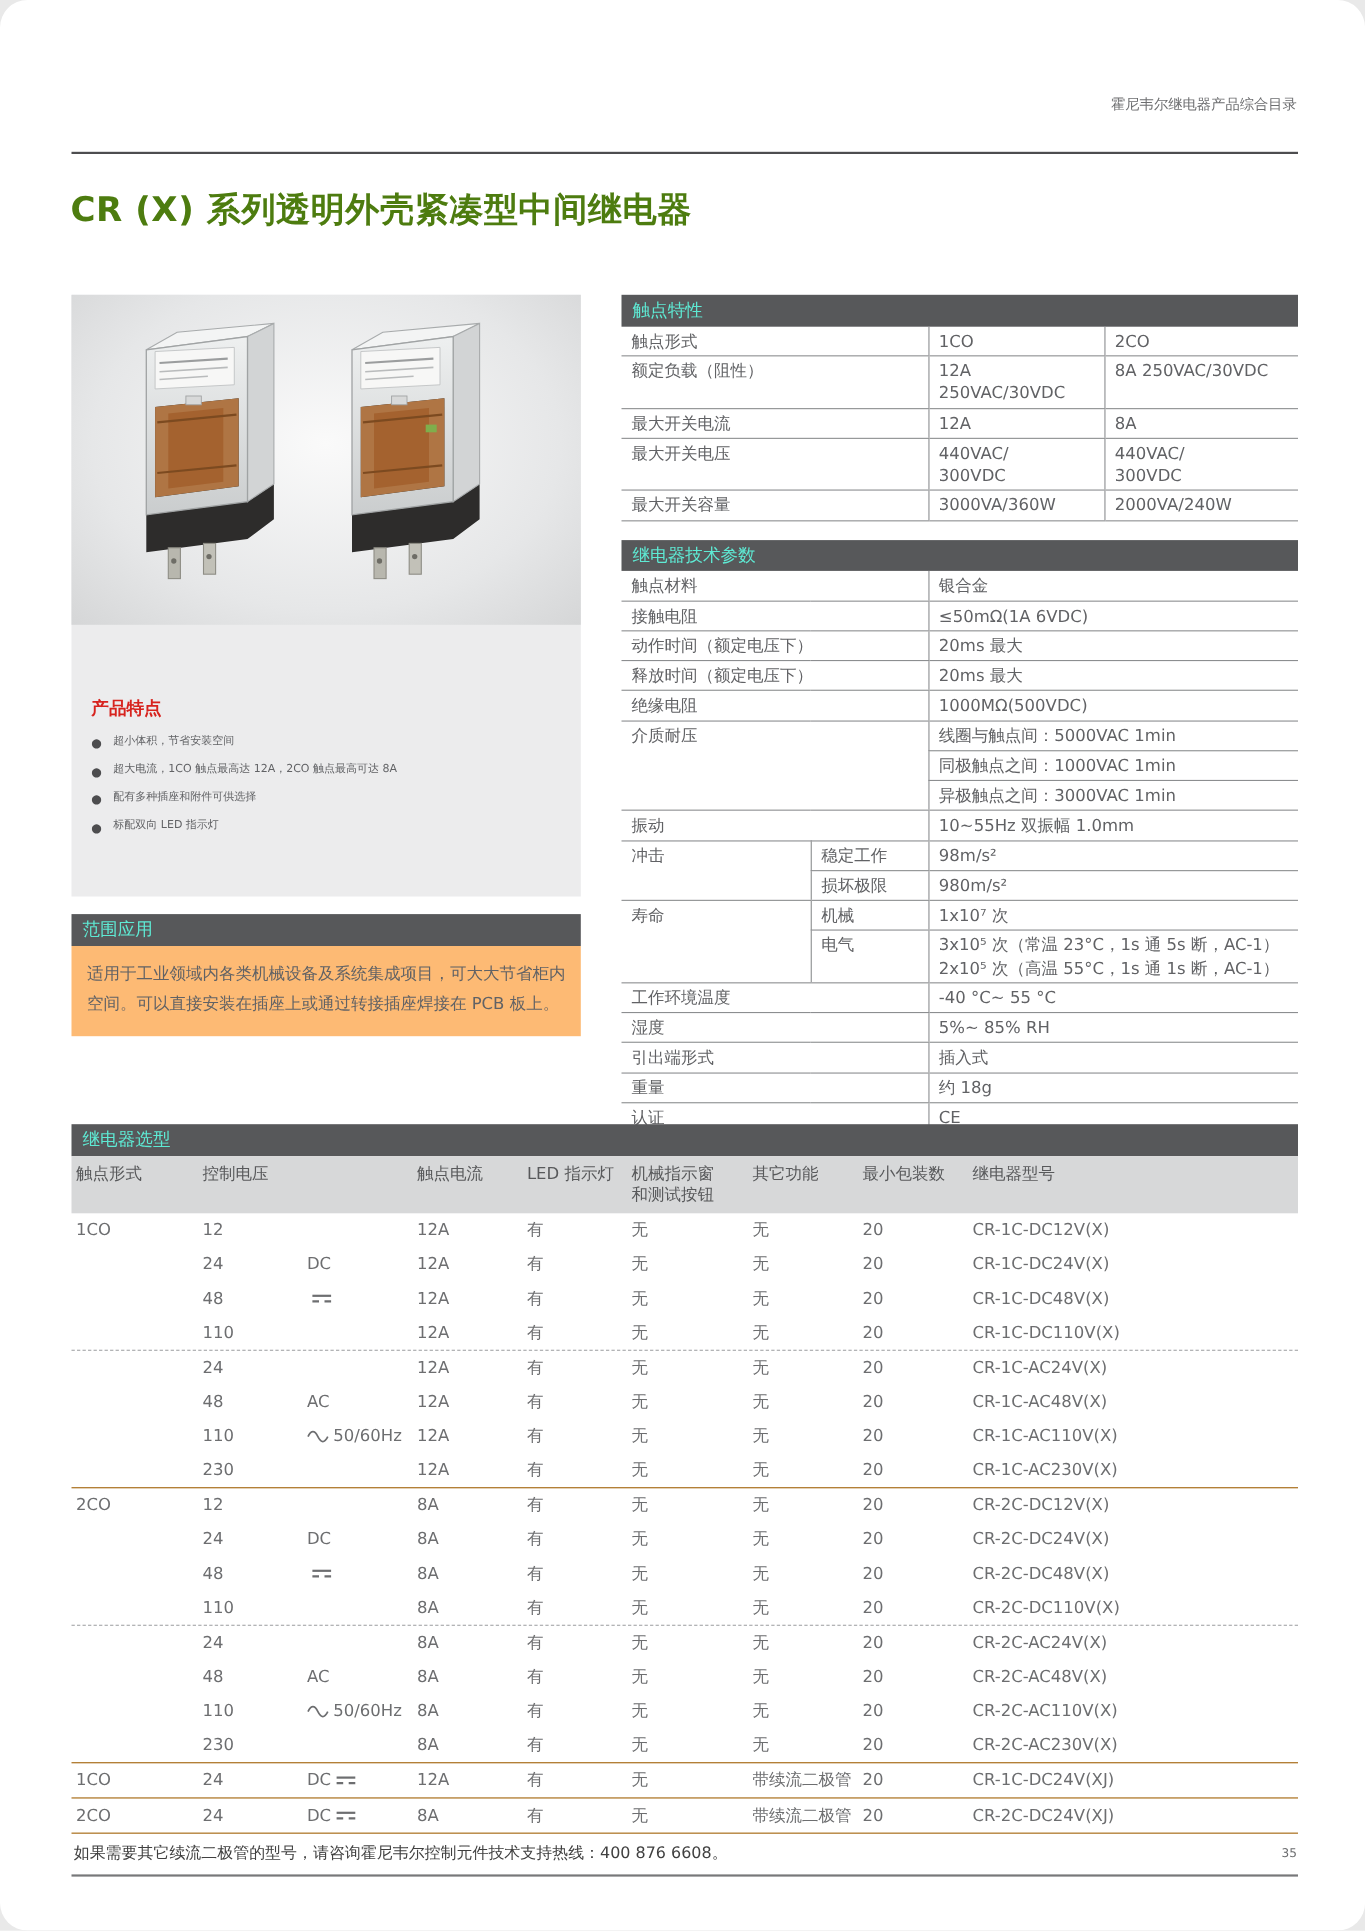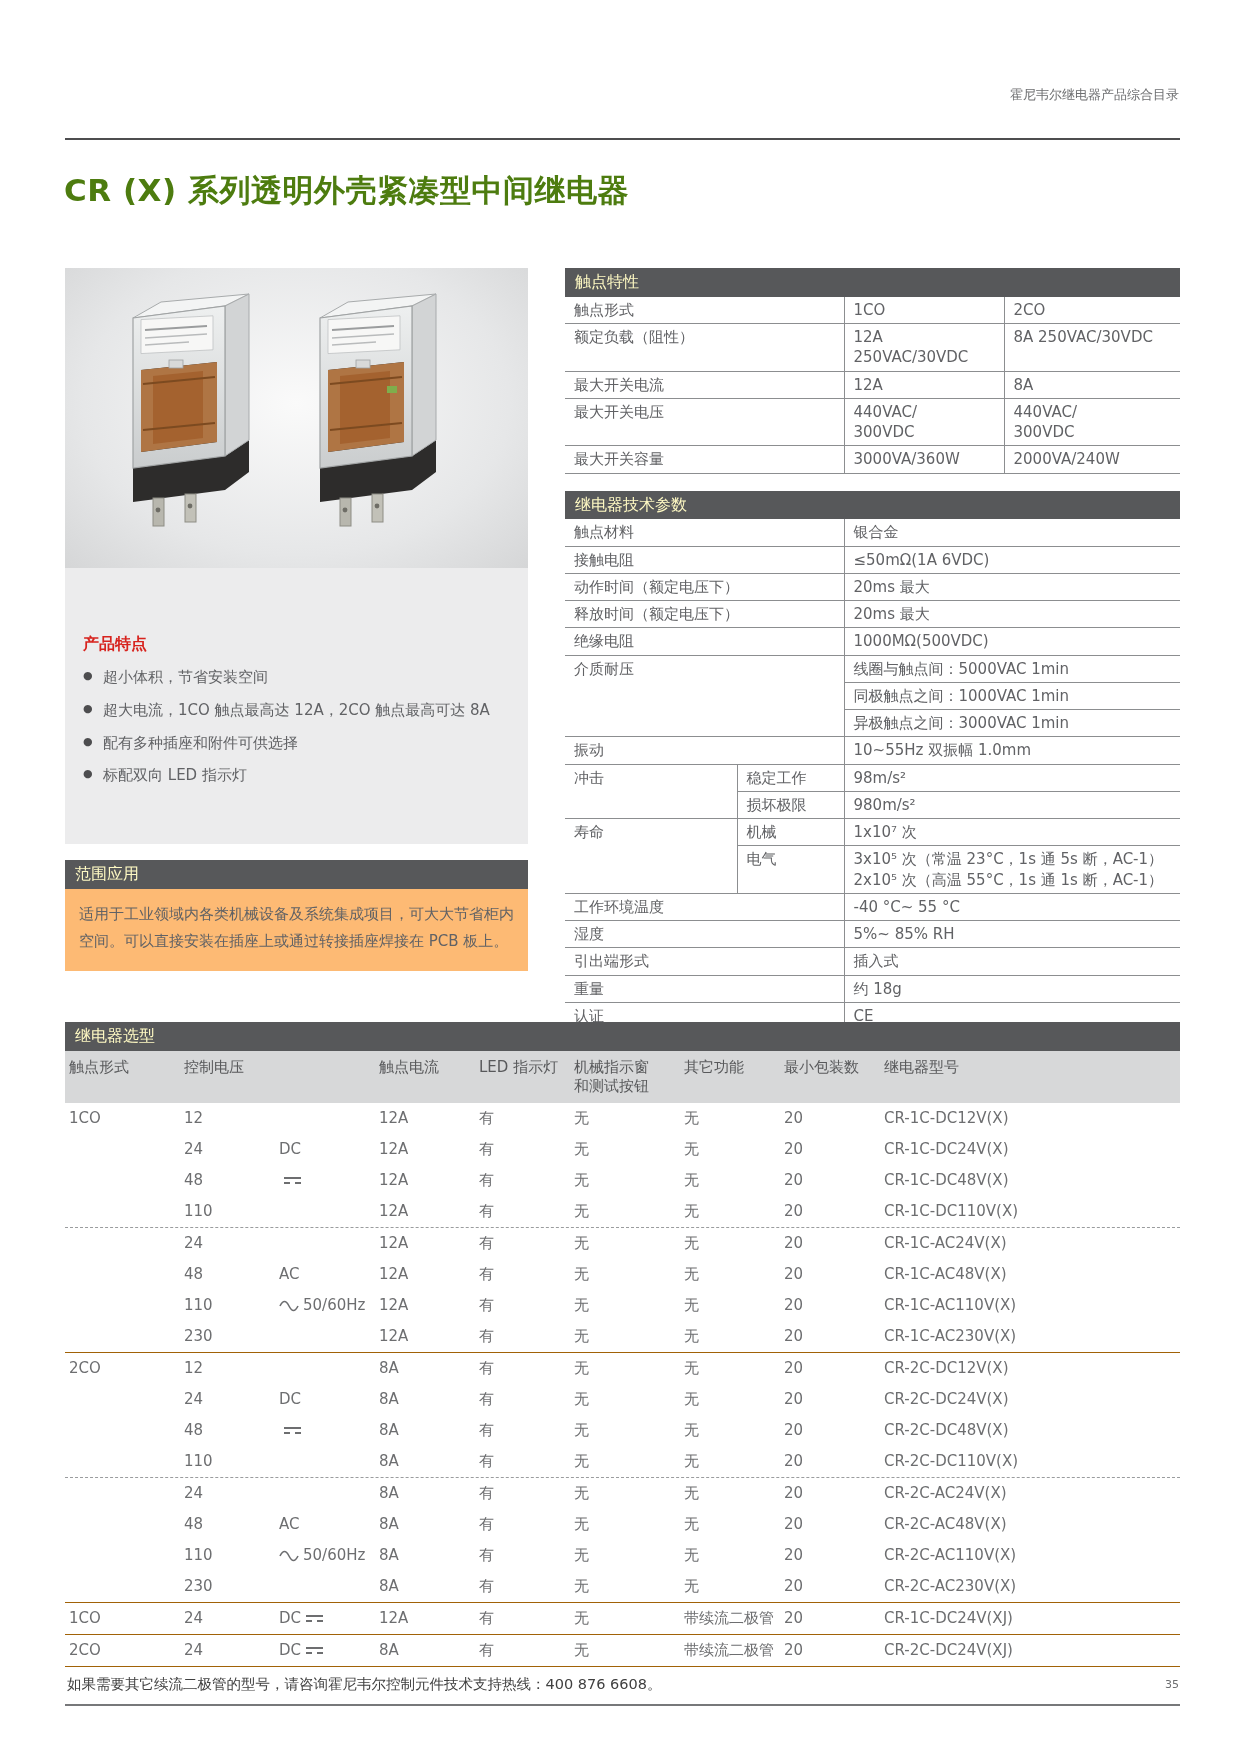--- a/index.html
+++ b/index.html
@@ -1,35 +1,35 @@
 <!DOCTYPE html>
 <html><head>
 <meta charset="utf-8">
 <style>
   html,body{margin:0;padding:0;background:#e9e9e9;}
   .page{position:relative;width:1241px;height:1755px;background:#ffffff;margin:0 auto;
-        font-family:"DejaVu Sans","Liberation Sans",sans-serif;color:#616265;overflow:hidden;}
+        font-family:"DejaVu Sans","Liberation Sans",sans-serif;color:#616265;overflow:hidden;border-radius:25px;}
 
   
   .catalog-title{position:absolute;top:86px;right:62px;font-size:13px;color:#6d6e70;}
   .header-rule{position:absolute;top:138px;left:65px;width:1115px;border-top:2px solid #4d4d4f;}
   .page-title{position:absolute;top:170px;left:64px;margin:0;font-size:31px;font-weight:bold;
               color:#4d7c0f;letter-spacing:0.5px;}
 
   
   .left-col{position:absolute;left:65px;top:268px;width:463px;}
   .left-box{background:#ececed;}
   .photo{height:300px;background:radial-gradient(ellipse at 50% 45%,#fafafa 0%,#e6e7e8 65%,#d5d6d7 100%);
          display:flex;align-items:center;justify-content:center;}
   .features{padding:66px 18px 46px 18px;}
   .features-title{color:#d7231e;font-size:16px;font-weight:bold;margin-bottom:12px;}
-  .feature-list{list-style:none;margin:0;padding:0;font-size:15px;line-height:1.45;}
+  .feature-list{list-style:none;margin:0;padding:0;font-size:10px;line-height:1.45;}
   .feature-list li{margin:0 0 11px 0;padding-left:20px;position:relative;}
   .feature-list li::before{content:"●";position:absolute;left:0;top:1px;font-size:11px;color:#4d4d4f;}
-  .section-bar{background:#57585a;color:#fef9c3;font-size:16px;padding:4px 10px;line-height:1.3;}
+  .section-bar{background:#57585a;color:#5eead4;font-size:16px;padding:4px 10px;line-height:1.3;}
   .app-section{margin-top:16px;}
   .app-text{background:#fdba74;margin:0;padding:12px 14px 16px 14px;font-size:15px;line-height:1.8;}
 
   
   .right-col{position:absolute;left:565px;top:268px;width:615px;}
   .spec-table{width:100%;border-collapse:collapse;font-size:15px;color:#616265;margin-bottom:0;}
   .spec-table td{border-bottom:1px solid #8c8e90;padding:3px 9px;vertical-align:top;line-height:1.35;}
   .spec-table td.val,.spec-table td.sub{border-left:1px solid #8c8e90;}
   .spec-table td.pre{white-space:pre-line;}
   .tbl-gap{height:17px;}

